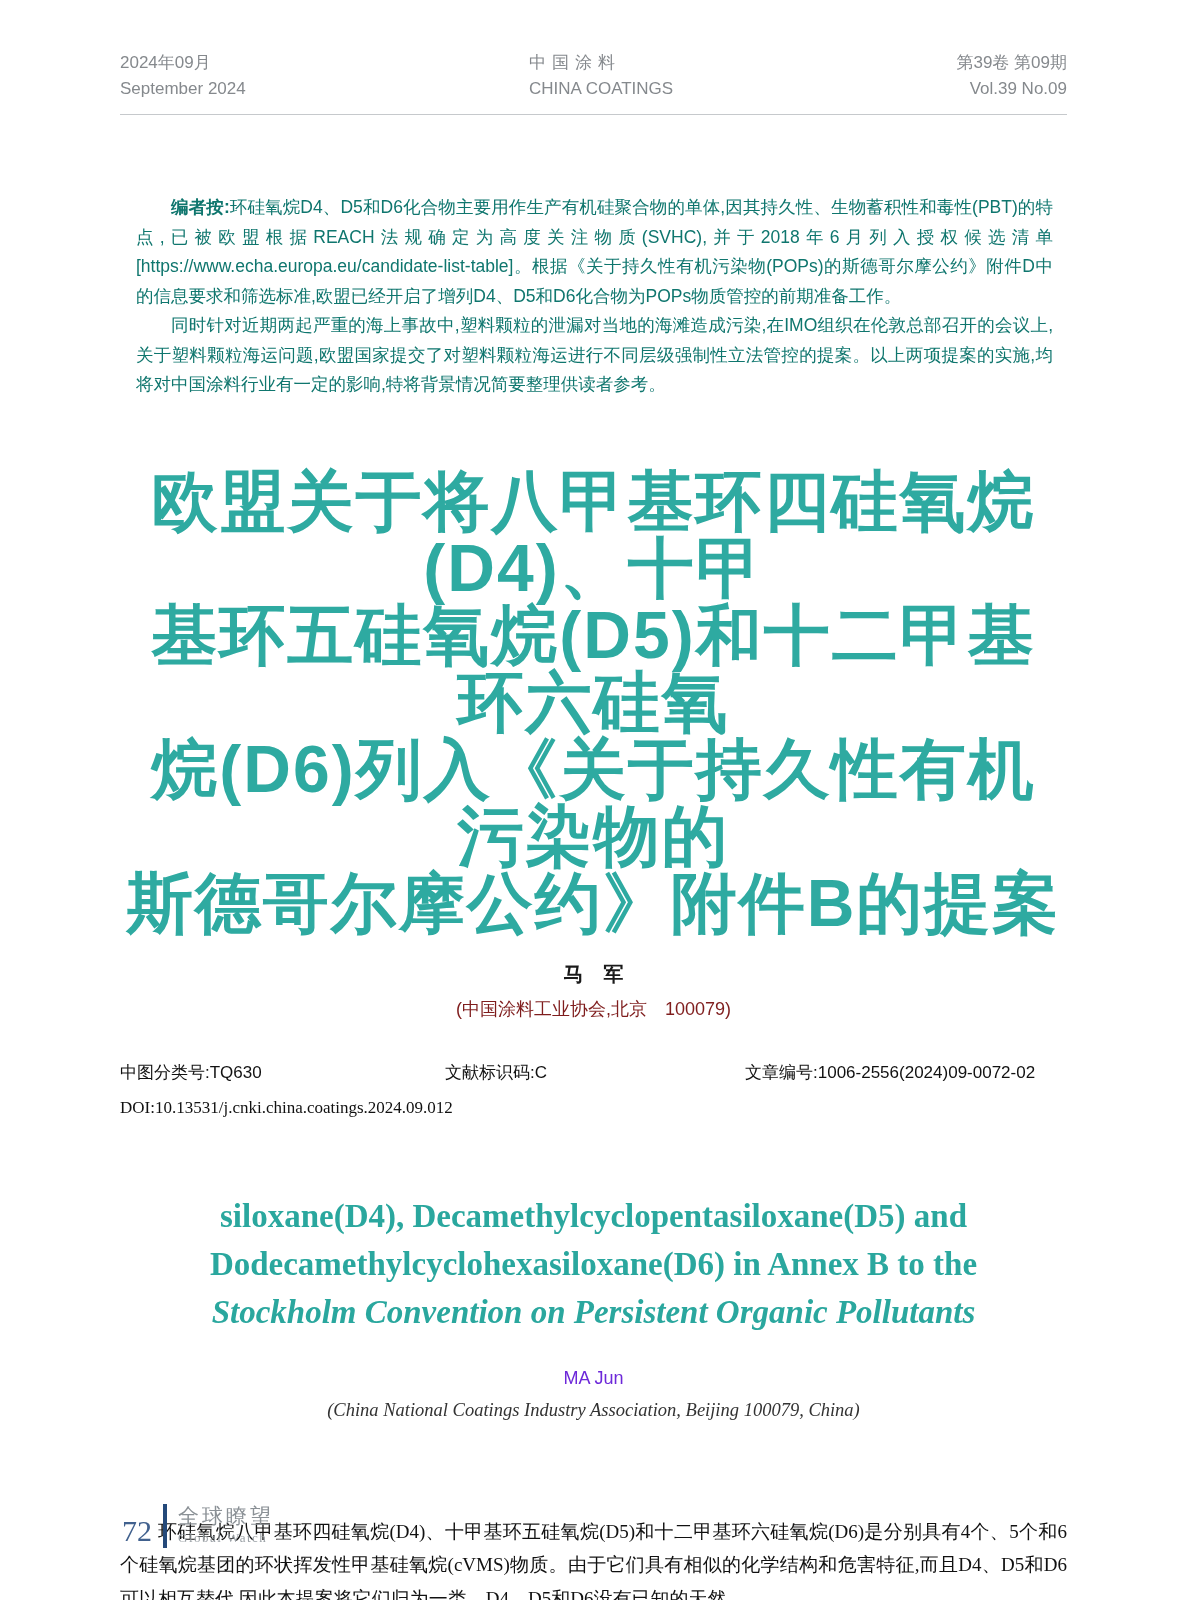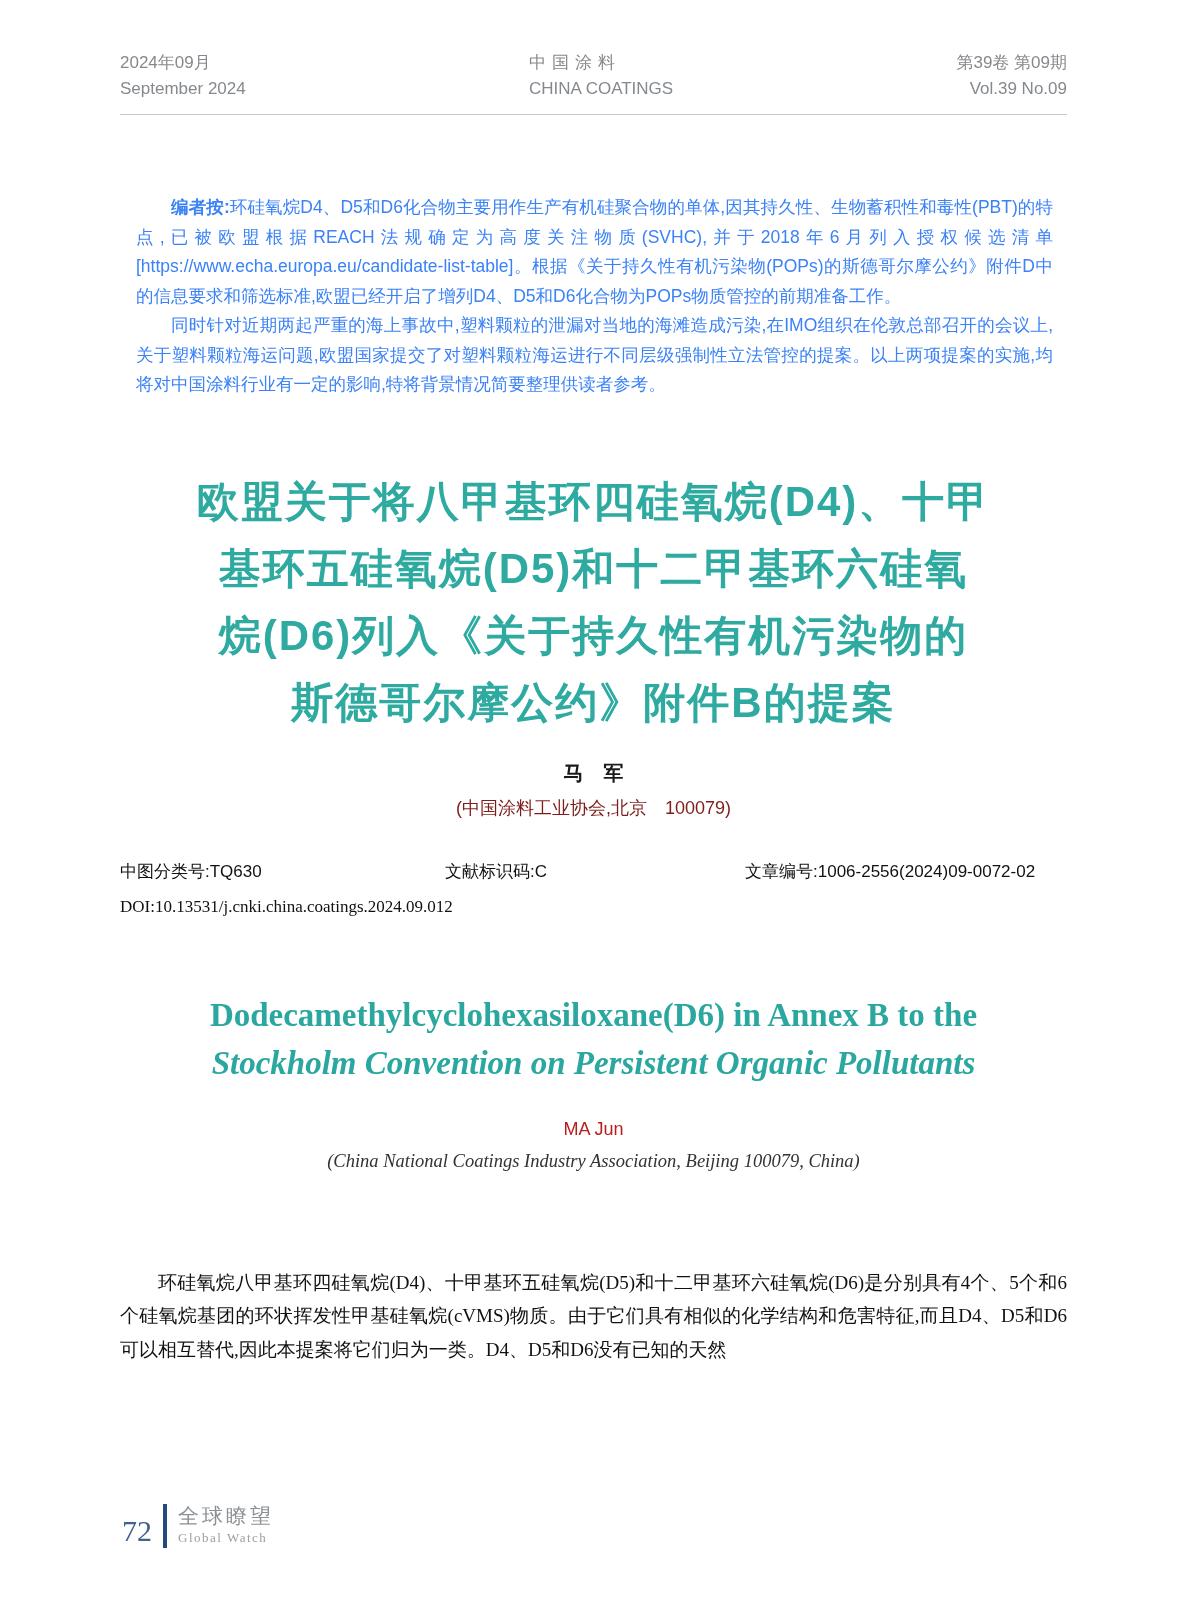--- a/index.html
+++ b/index.html
@@ -16,51 +16,51 @@
     color:#85898d; font-size:17px; line-height:26px;
   }
   .jh-center { text-align:left; }
   .jh-center .cn { letter-spacing:6px; }
   .jh-right { text-align:right; }
   .header-rule { height:1px; background:#c6c9cc; }
 
   
   .editor-note {
     margin:78px 14px 0 16px;
-    color:#3b82f6; font-size:17.5px; line-height:29.5px;
+    color:#0f766e; font-size:17.5px; line-height:29.5px;
     text-align:justify;
   }
   .editor-note p { text-indent:2em; }
   .note-label { font-weight:bold; }
 
   
   .title-cn {
     margin-top:68px; text-align:center;
-    color:#2eaaa1; font-weight:900; font-size:42px; line-height:67px;
+    color:#2eaaa1; font-weight:900; font-size:66px; line-height:67px;
     letter-spacing:2px;
   }
 
   .author-cn { margin-top:24px; text-align:center; font-size:20px; font-weight:bold; color:#1a1a1a; }
   .affil-cn  { margin-top:9px;  text-align:center; font-size:18px; color:#7f1d1d; font-weight:500; }
 
   
   .meta-row { margin-top:40px; display:flex; font-size:17px; color:#111; font-weight:500; }
   .meta-item-1 { width:325px; }
   .meta-item-2 { width:300px; }
   .doi-line { margin-top:14px; font-family:"Liberation Serif", serif; font-size:17px; color:#111; }
 
   
   .title-en {
     margin-top:74px; text-align:center;
     font-family:"Liberation Serif", serif; font-weight:bold;
     color:#2aa79e; font-size:33px; line-height:48px;
   }
   .title-en .italic { font-style:italic; }
 
-  .author-en { margin-top:32px; text-align:center; font-size:18px; color:#b91c1c; }
+  .author-en { margin-top:32px; text-align:center; font-size:18px; color:#6d28d9; }
   .affil-en  {
     margin-top:11px; text-align:center;
     font-family:"Liberation Serif", serif; font-style:italic;
     font-size:18.5px; color:#333333;
   }
 
   
   .body-text {
     margin-top:94px;
     font-family:"Liberation Serif", serif;
@@ -118,20 +118,21 @@
   <div class="affil-cn">(中国涂料工业协会,北京　100079)</div>
 
   <div class="meta-row">
     <div class="meta-item-1"><span>中图分类号:</span><span>TQ630</span></div>
     <div class="meta-item-2"><span>文献标识码:</span><span>C</span></div>
     <div class="meta-item-3"><span>文章编号:</span><span>1006-2556(2024)09-0072-02</span></div>
   </div>
   <div class="doi-line">DOI:10.13531/j.cnki.china.coatings.2024.09.012</div>
 
   <div class="title-en">
+    <div>siloxane(D4),  Decamethylcyclopentasiloxane(D5) and</div>
     <div>Dodecamethylcyclohexasiloxane(D6) in Annex B to the</div>
     <div class="italic">Stockholm Convention on Persistent Organic Pollutants</div>
   </div>
 
   <div class="author-en">MA Jun</div>
   <div class="affil-en">(China National Coatings Industry Association, Beijing 100079, China)</div>
 
   <p class="body-text">环硅氧烷八甲基环四硅氧烷(D4)、十甲基环五硅氧烷(D5)和十二甲基环六硅氧烷(D6)是分别具有4个、5个和6个硅氧烷基团的环状挥发性甲基硅氧烷(cVMS)物质。由于它们具有相似的化学结构和危害特征,而且D4、D5和D6可以相互替代,因此本提案将它们归为一类。D4、D5和D6没有已知的天然</p>
 
   <div class="page-footer">

